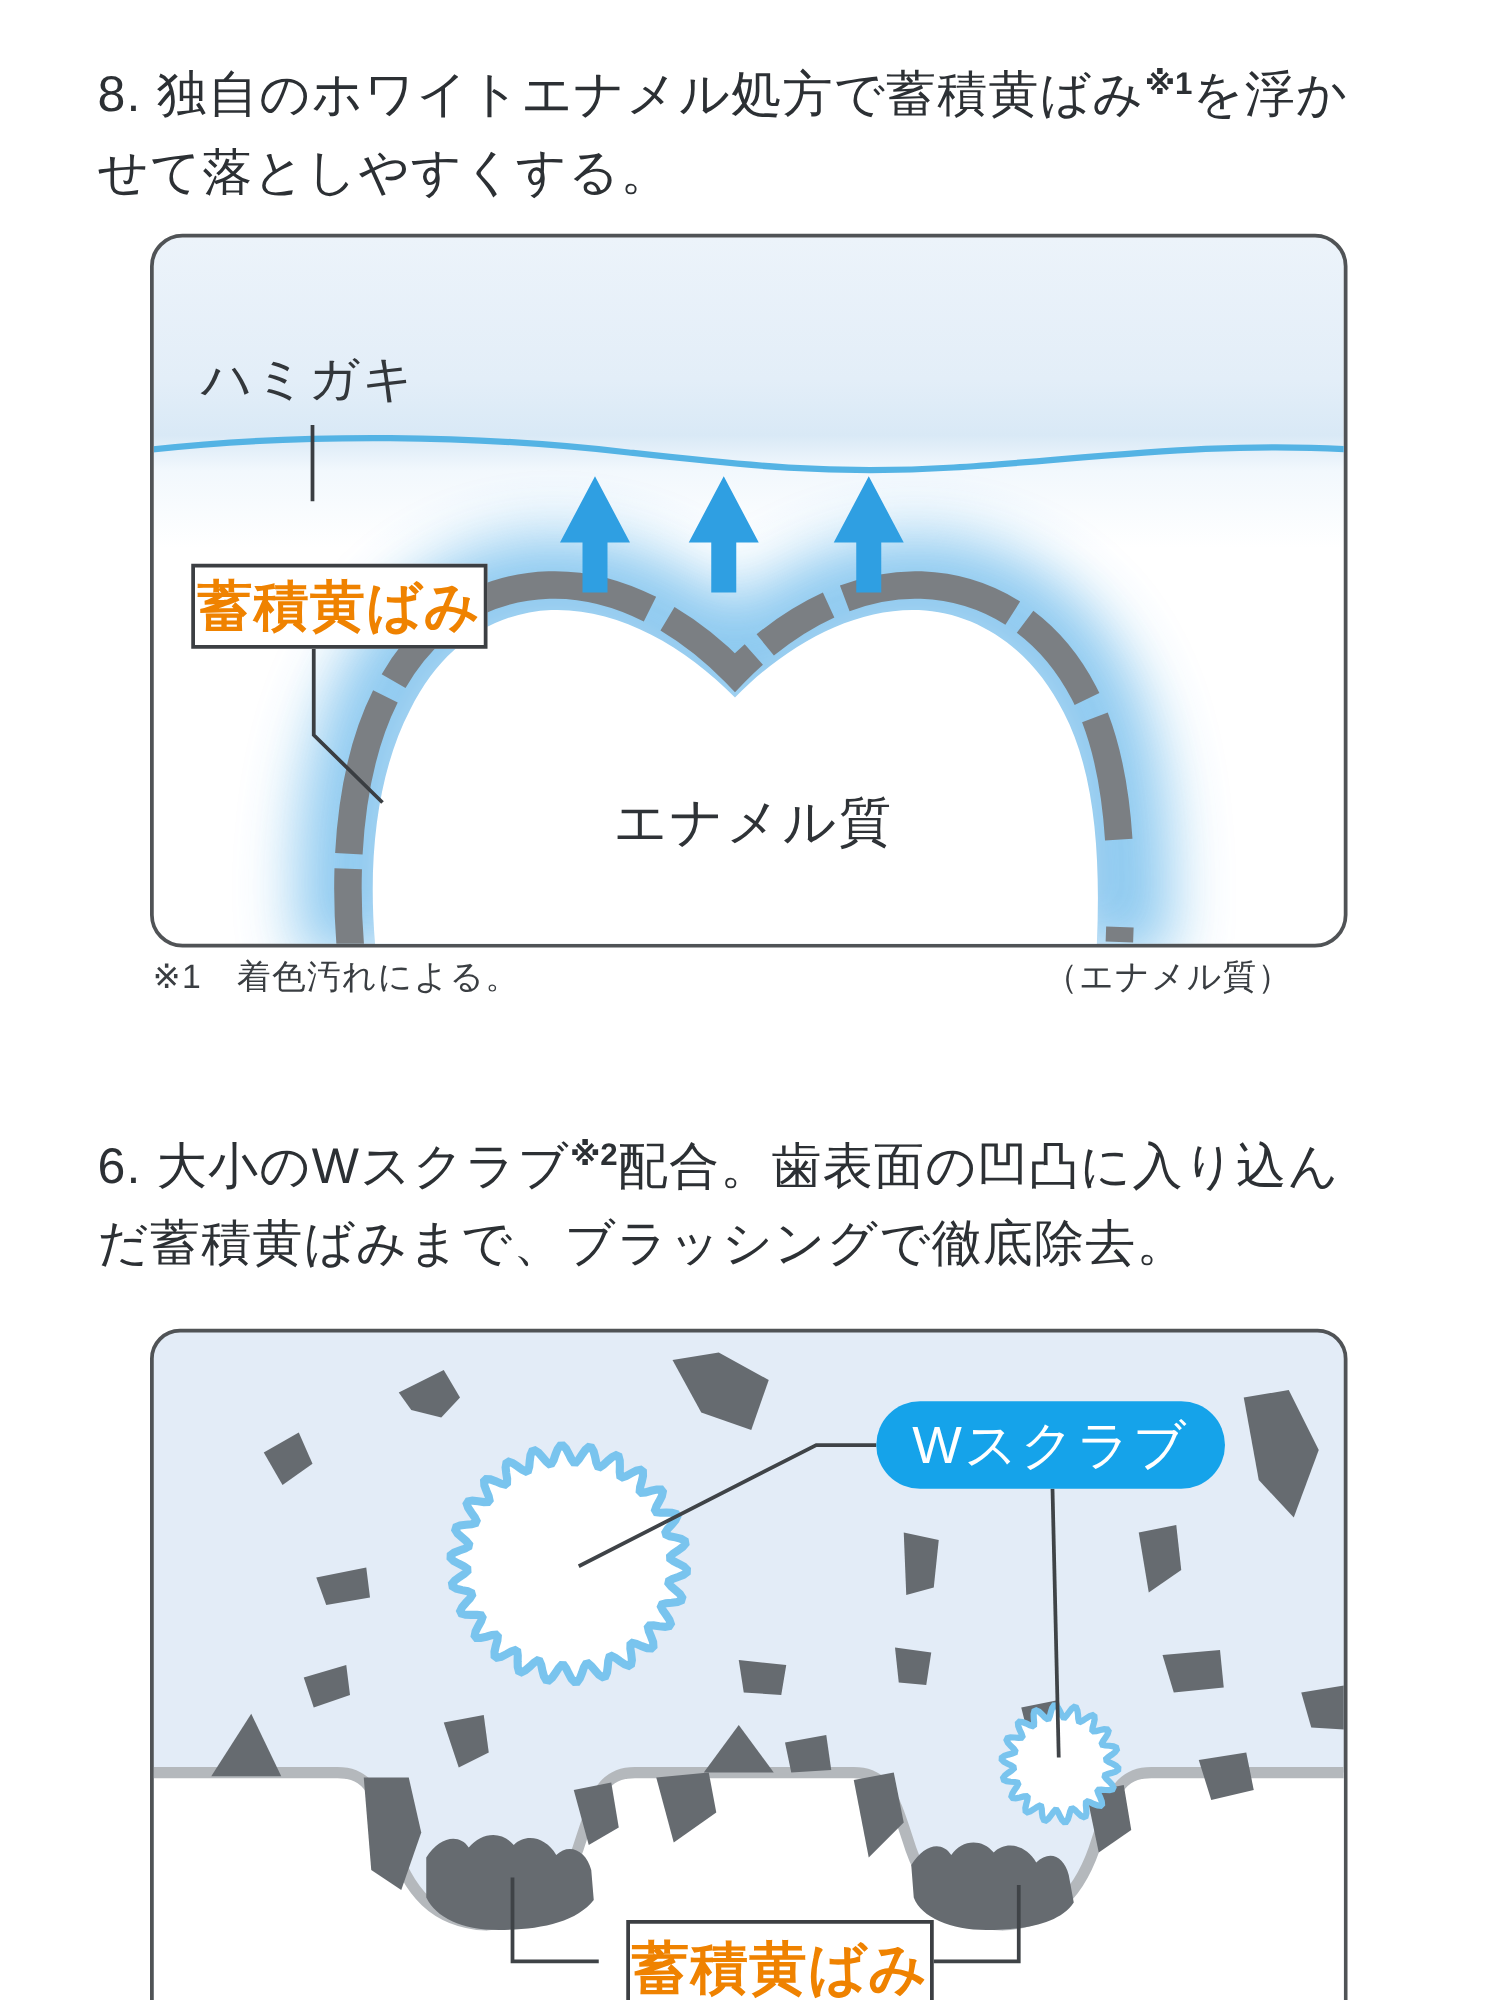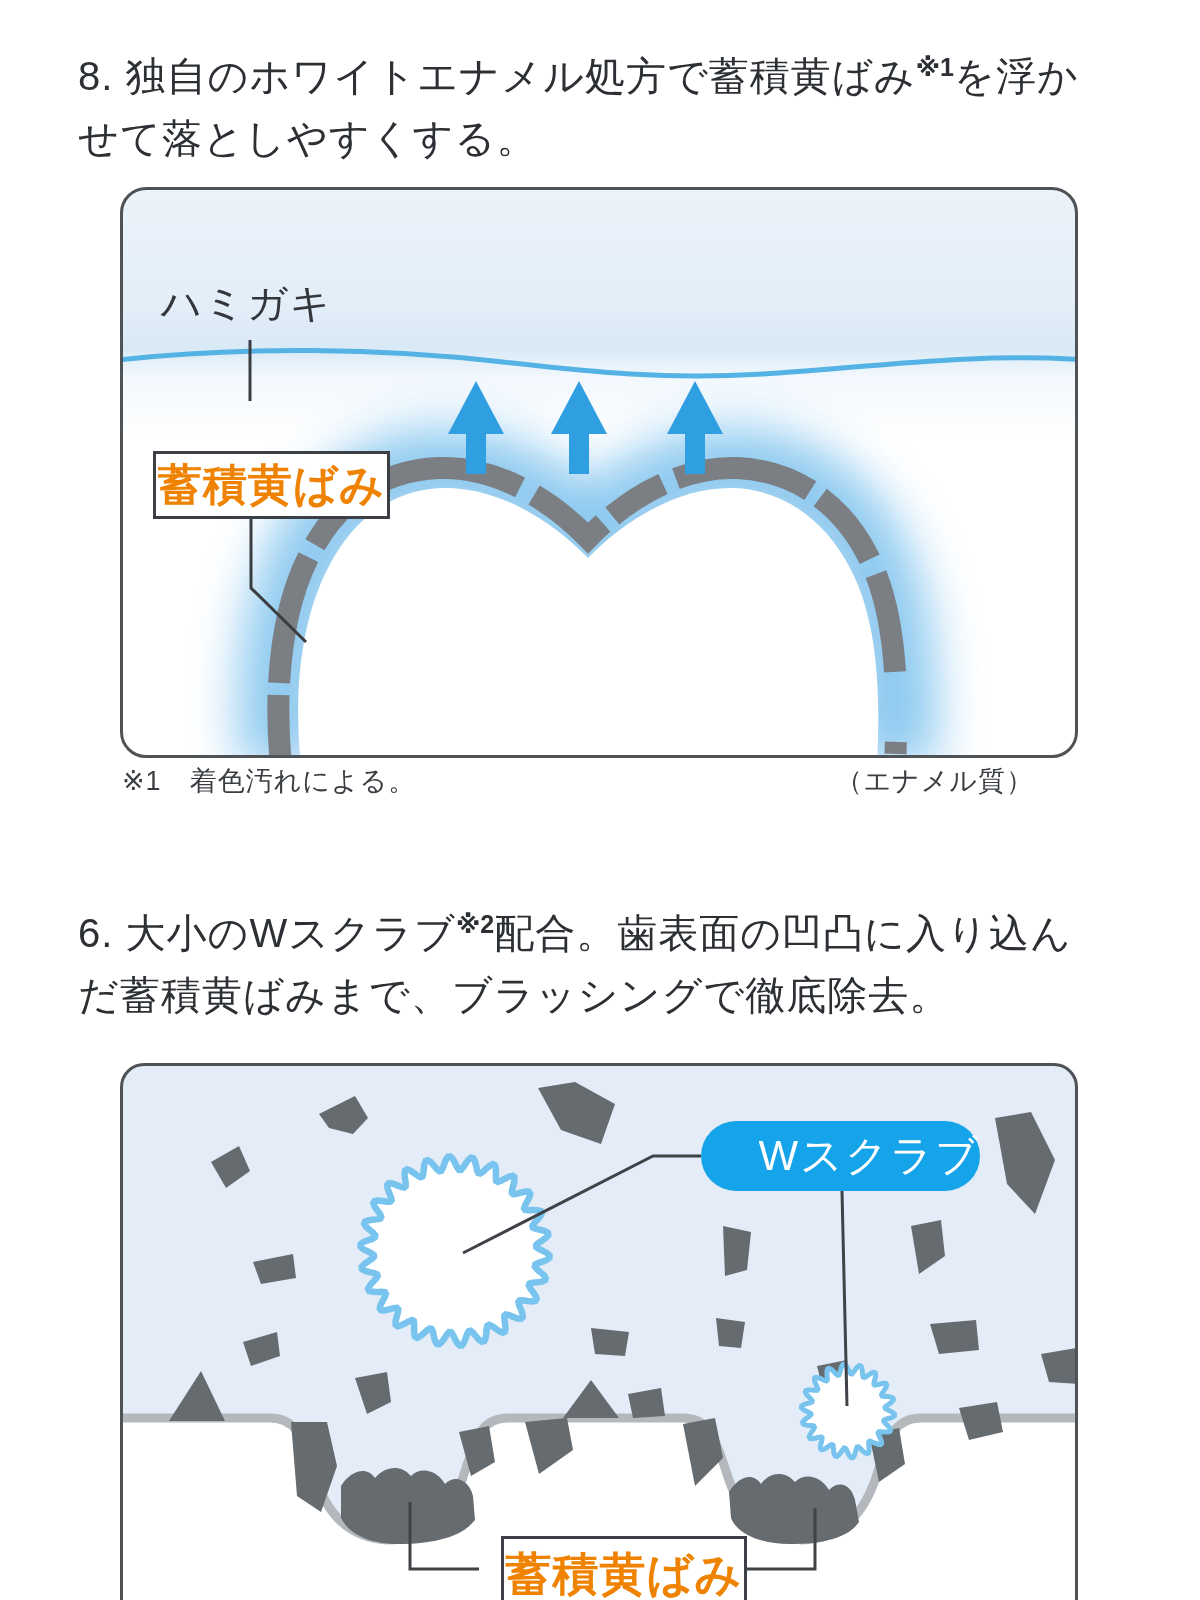--- a/index.html
+++ b/index.html
@@ -44,21 +44,21 @@
     background: #ffffff; border: 3px solid #3c3f43;
     display: flex; align-items: center; justify-content: center;
     color: #ef8200; font-weight: 700; margin-left: 20px;
   }
   #stain-box-1 { left: 10px; top: 261px; width: 237px; height: 68px; font-size: 44px; letter-spacing: 1px; }
   #stain-box-2 { left: 358px; top: 470px; width: 246px; height: 92px; font-size: 46px; letter-spacing: 1px; padding-bottom: 14px; }
 
   #scrub-pill {
     left: 578px; top: 55px; width: 279px; height: 70px; border-radius: 35px;
     background: #15a3ea; color: #ffffff; font-size: 42px; letter-spacing: 2px;
-    display: flex; align-items: center; justify-content: flex-end;
+    display: flex; align-items: center; justify-content: center;
   }
 
   #footnote-row {
     position: absolute; left: 122px; top: 763px; width: 912px;
     display: flex; justify-content: space-between;
     font-size: 27px; color: #3a3e42; letter-spacing: 1px; align-items: center;
   }
 </style>
 </head>
 <body>
@@ -89,20 +89,21 @@
 
     <line x1="127" y1="150" x2="127" y2="211" stroke="#3a3e42" stroke-width="3"></line>
 
     <path d="M 128 329 L 128 398 L 183 452" fill="none" stroke="#3a3e42" stroke-width="3"></path>
   </svg>
 
   <div class="overlay" id="paste-label">ハミガキ</div>
   <div class="overlay stain-box" id="stain-box-1">
       <span>蓄積黄ばみ</span>
     </div>
+  <div class="overlay" id="enamel-label">エナメル質</div>
 </div>
 
 <div id="footnote-row">
   <span>※1　着色汚れによる。</span>
   <span>（エナメル質）</span>
 </div>
 
 <p class="heading" id="heading2"><span>6. 大小のWスクラブ</span><sup>※2</sup><span>配合。歯表面の凹凸に入り込んだ蓄積黄ばみまで、ブラッシングで徹底除去。</span></p>
 
 <div class="diagram" id="diagram2">

